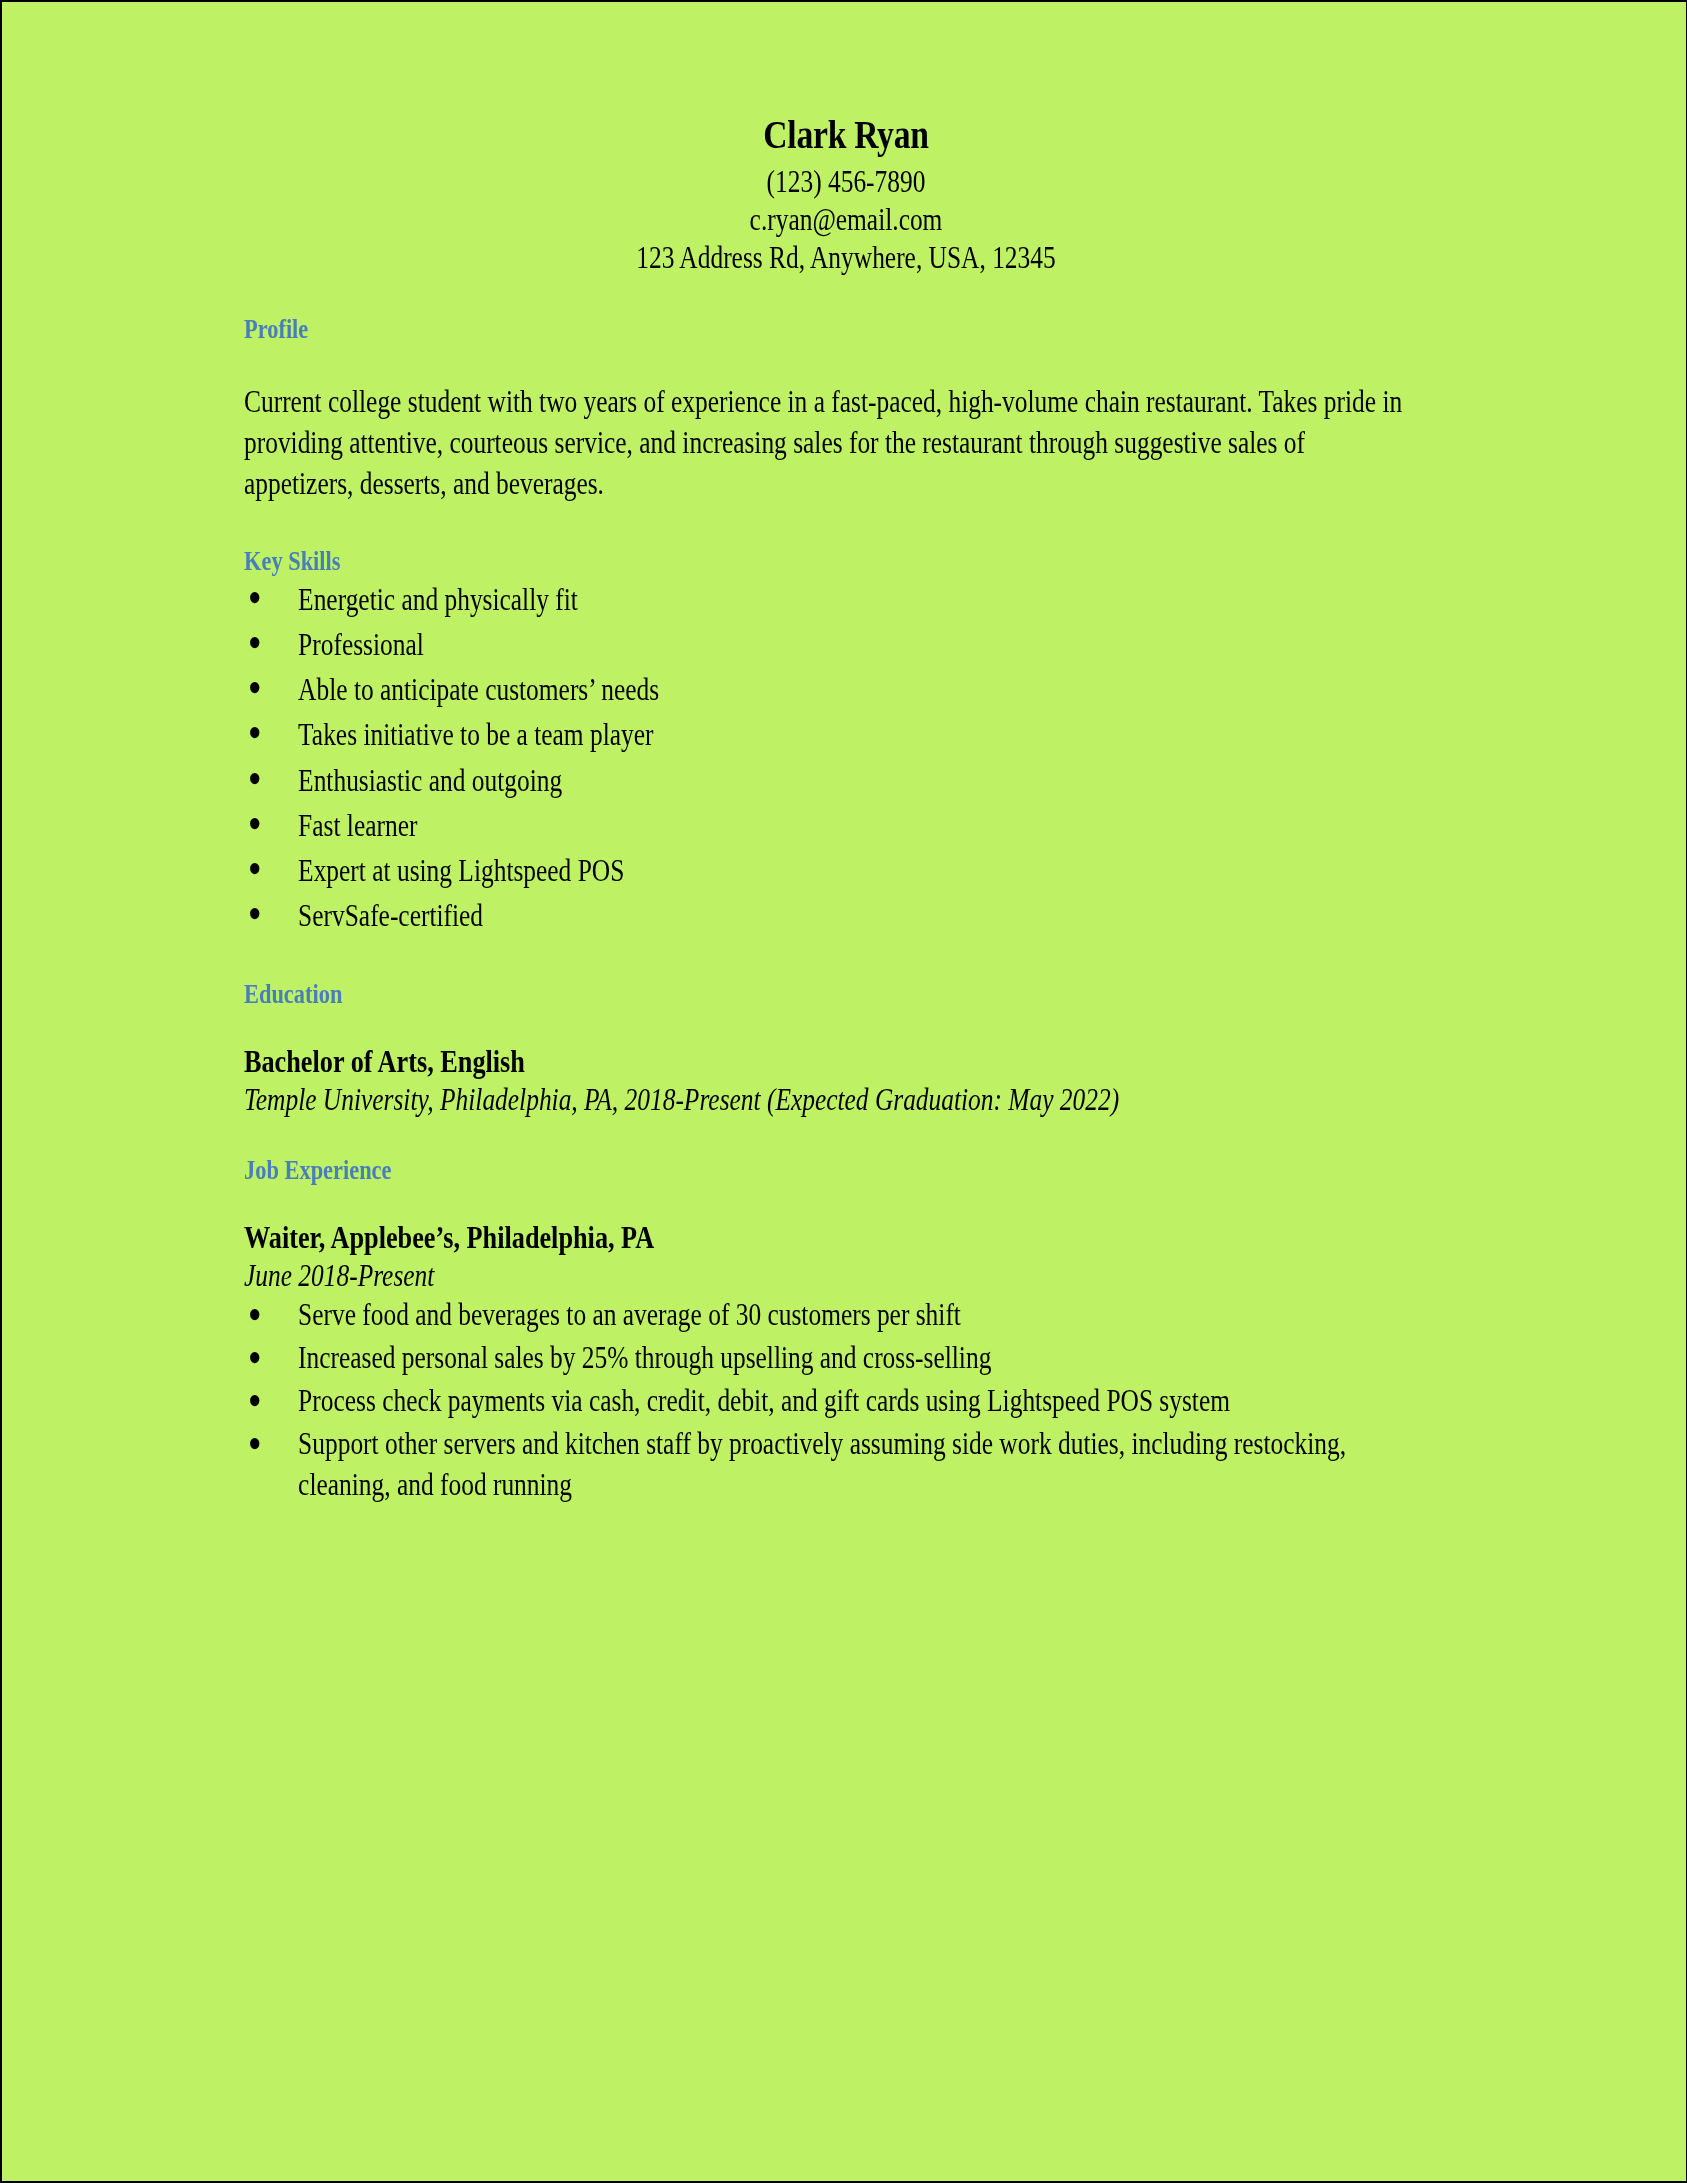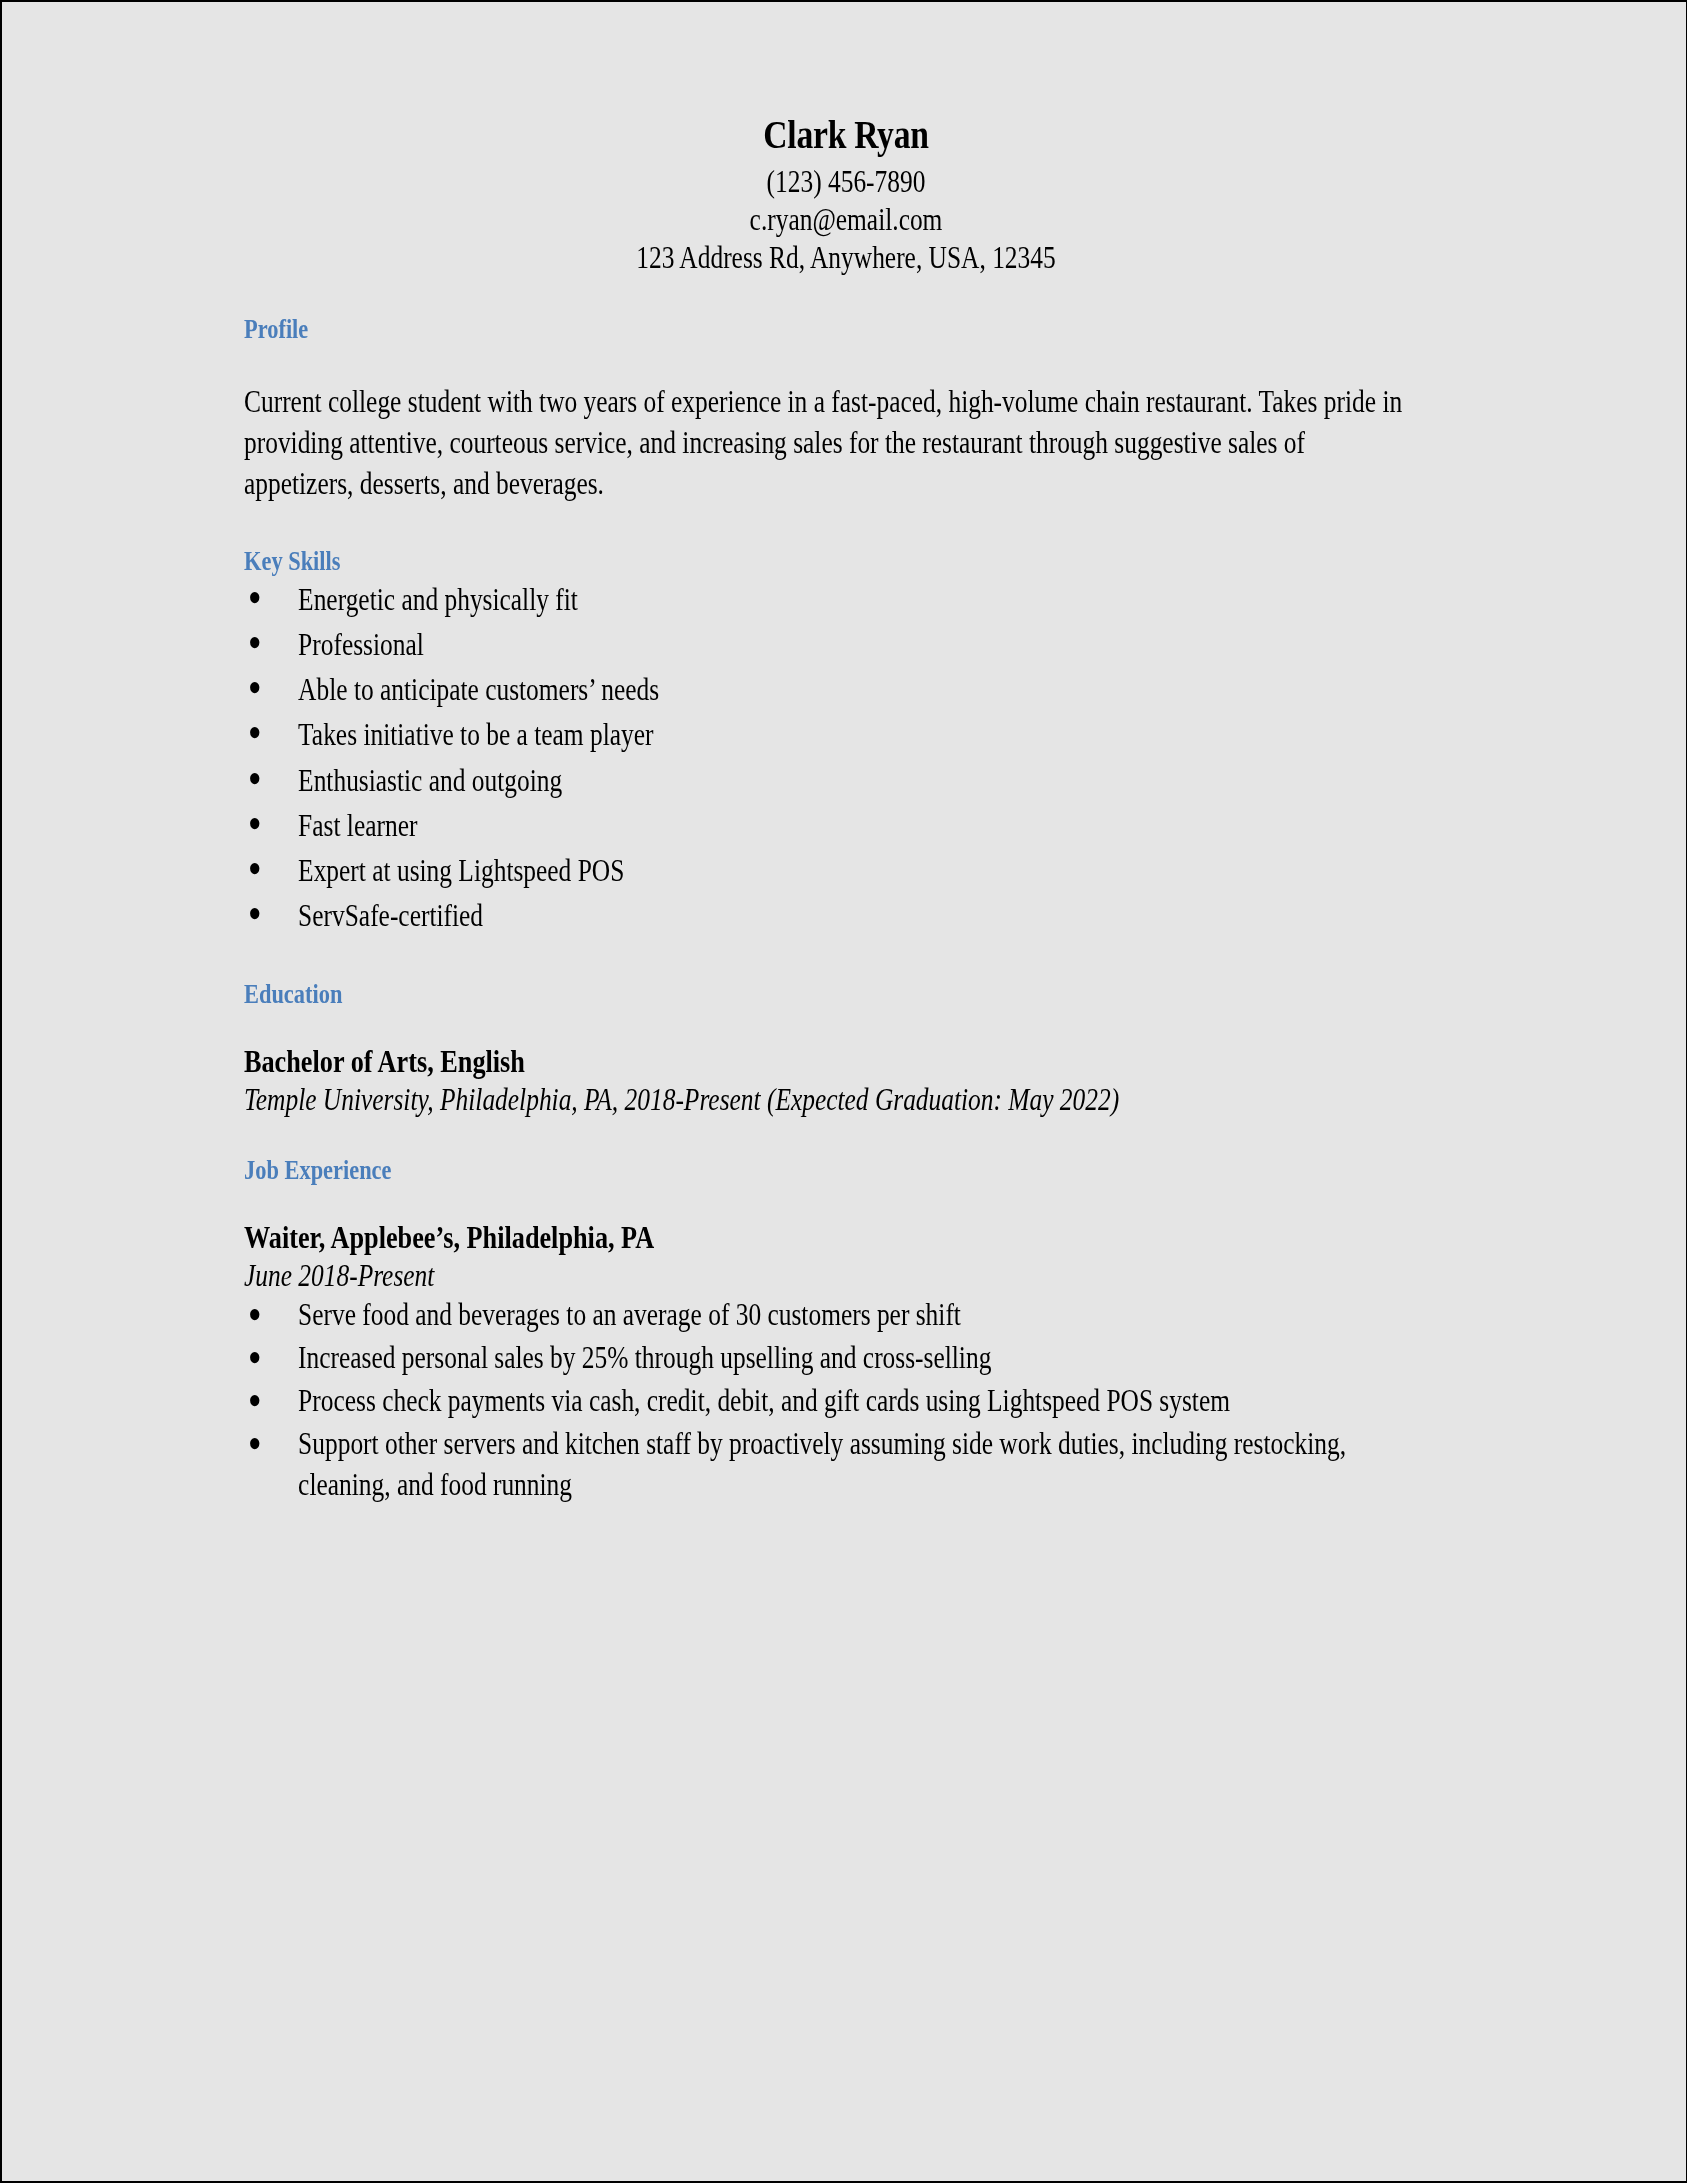--- a/index.html
+++ b/index.html
@@ -147,21 +147,21 @@
   .sp-skills-list  { margin-top: 29px; }
   .sp-edu-head     { margin-top: 40px; }
   .sp-edu-title    { margin-top: 32px; }
   .sp-job-head     { margin-top: 36px; }
   .sp-job-title    { margin-top: 32px; }
   .sp-job-list     { margin-top: 29px; }
 </style>
 </head>
 <body>
 
-<div class="page" style="border-color: rgb(0, 0, 0); background: #e5e5e5;">
+<div class="page" style="border-color: rgb(0, 0, 0); background: #bef264;">
   <div class="sheet">
 
     <div class="header">
       <div class="name">Clark Ryan</div>
       <div class="contact-line first">(123) 456-7890</div>
       <div class="contact-line">c.ryan@email.com</div>
       <div class="contact-line">123 Address Rd, Anywhere, USA, 12345</div>
     </div>
 
     <div class="content">

